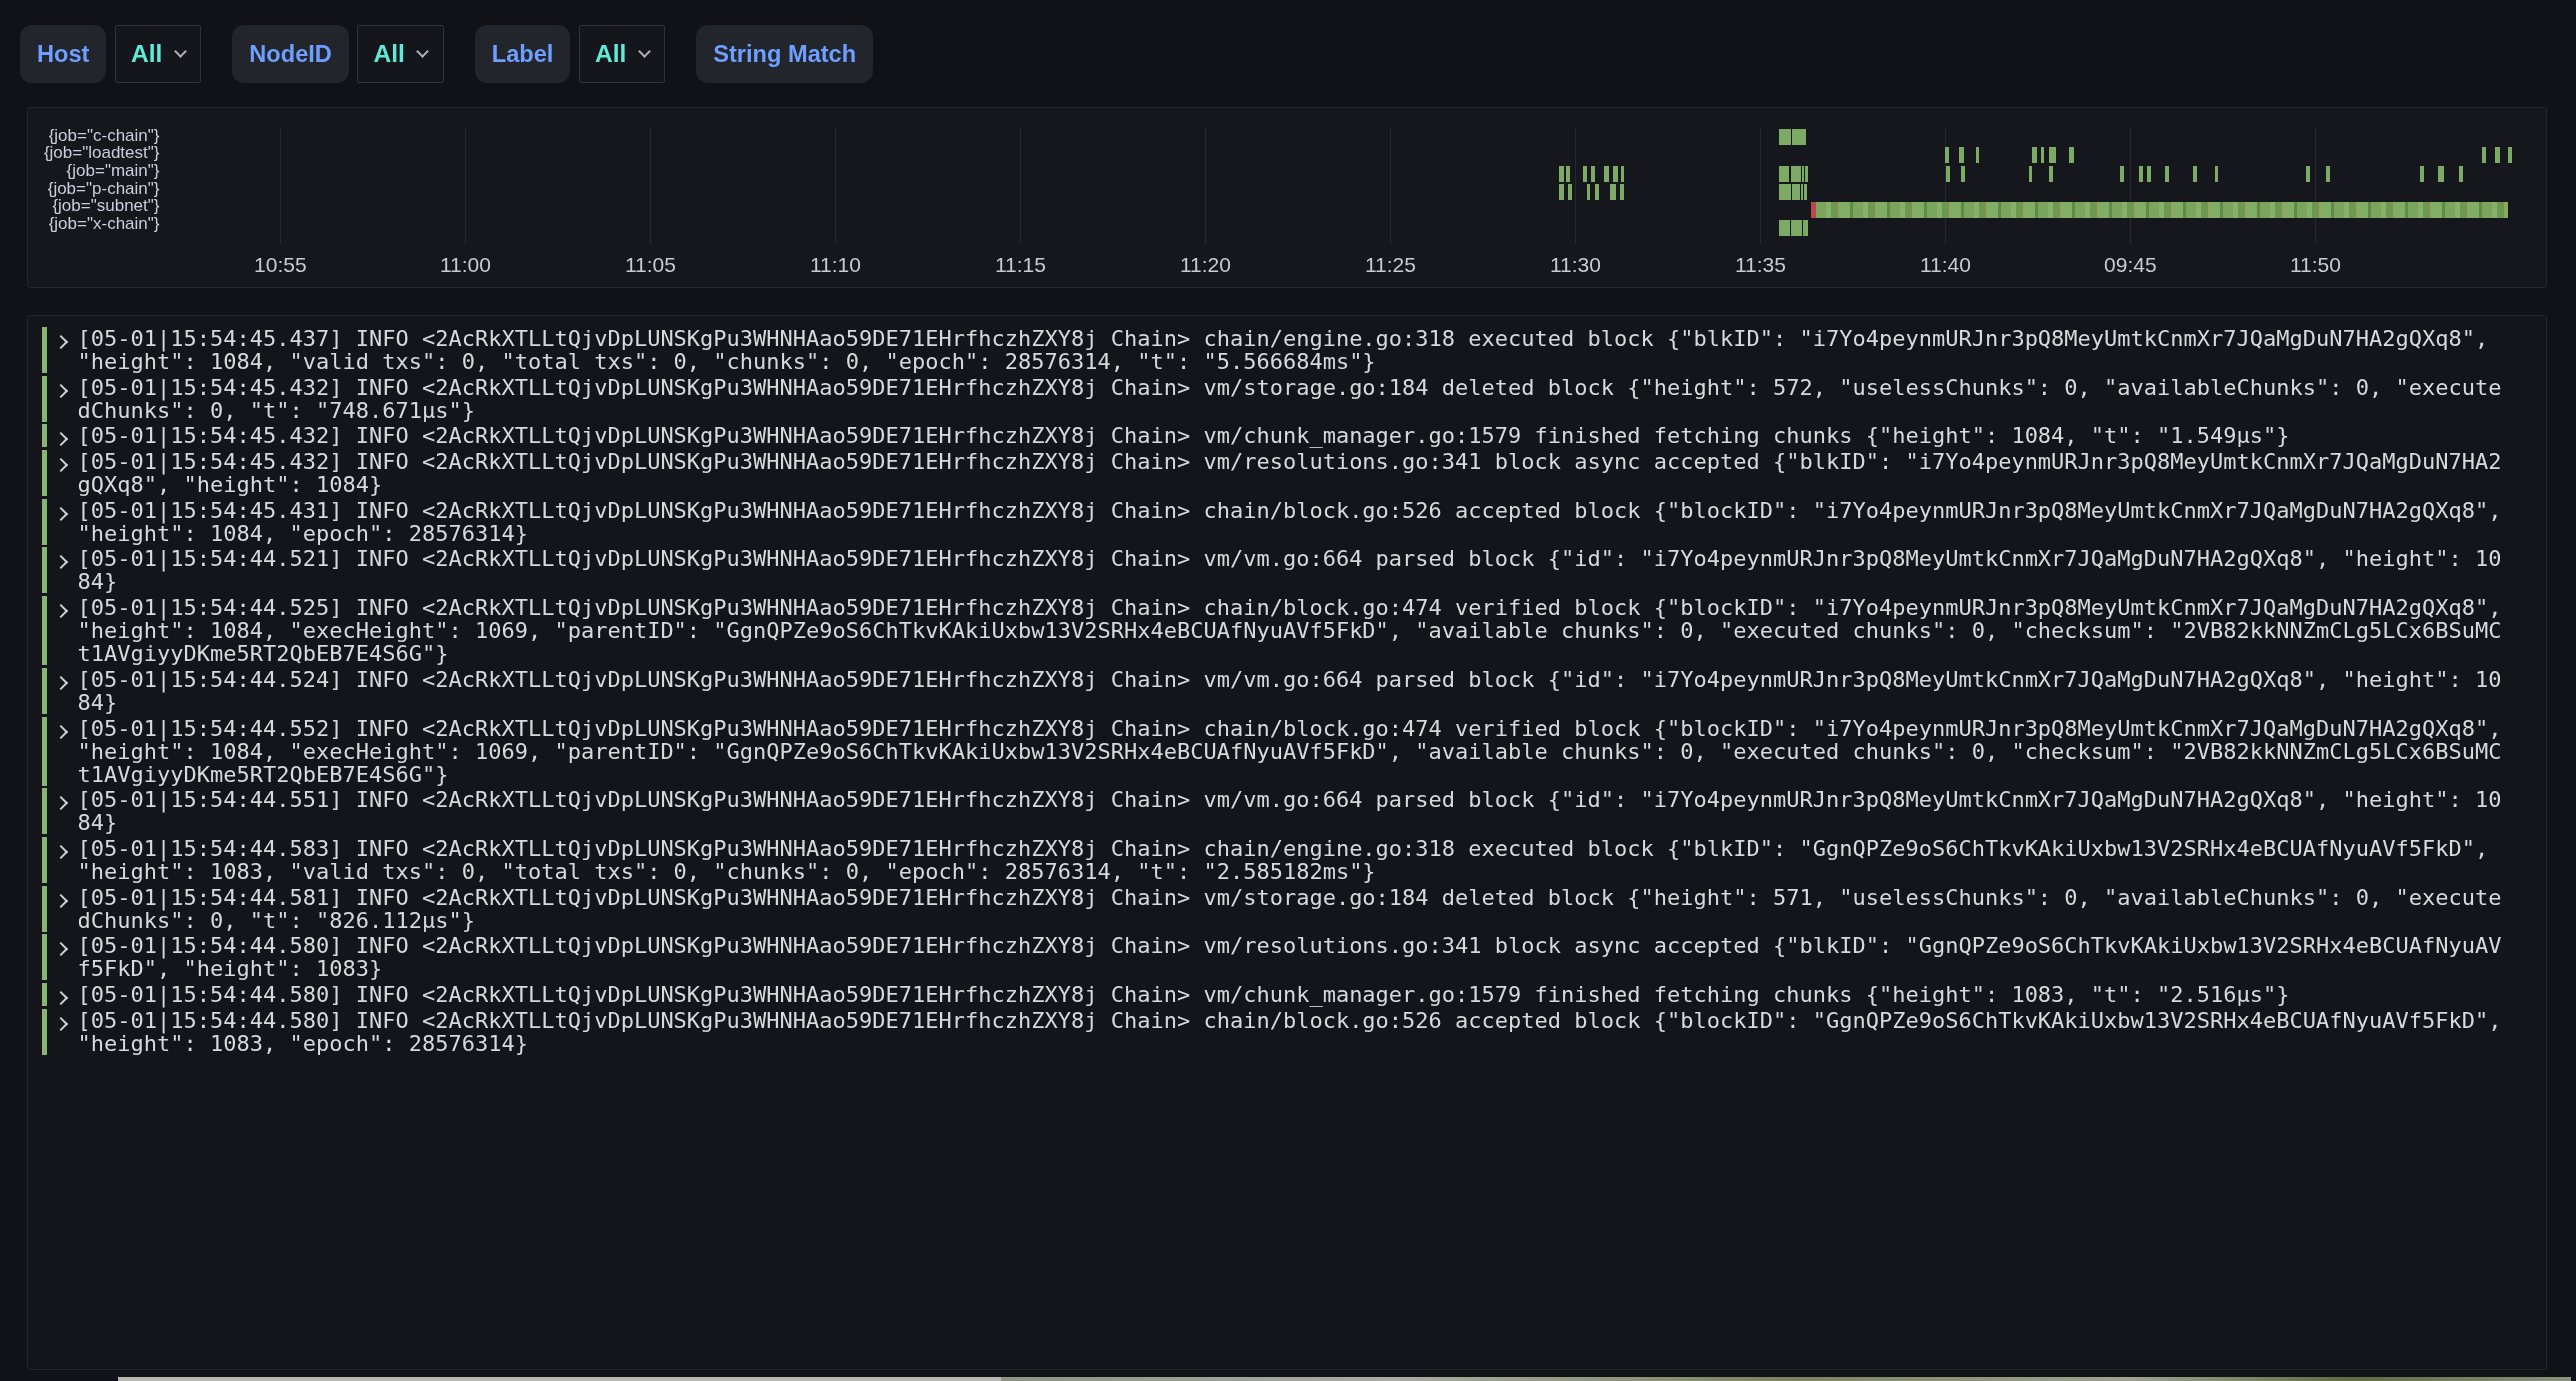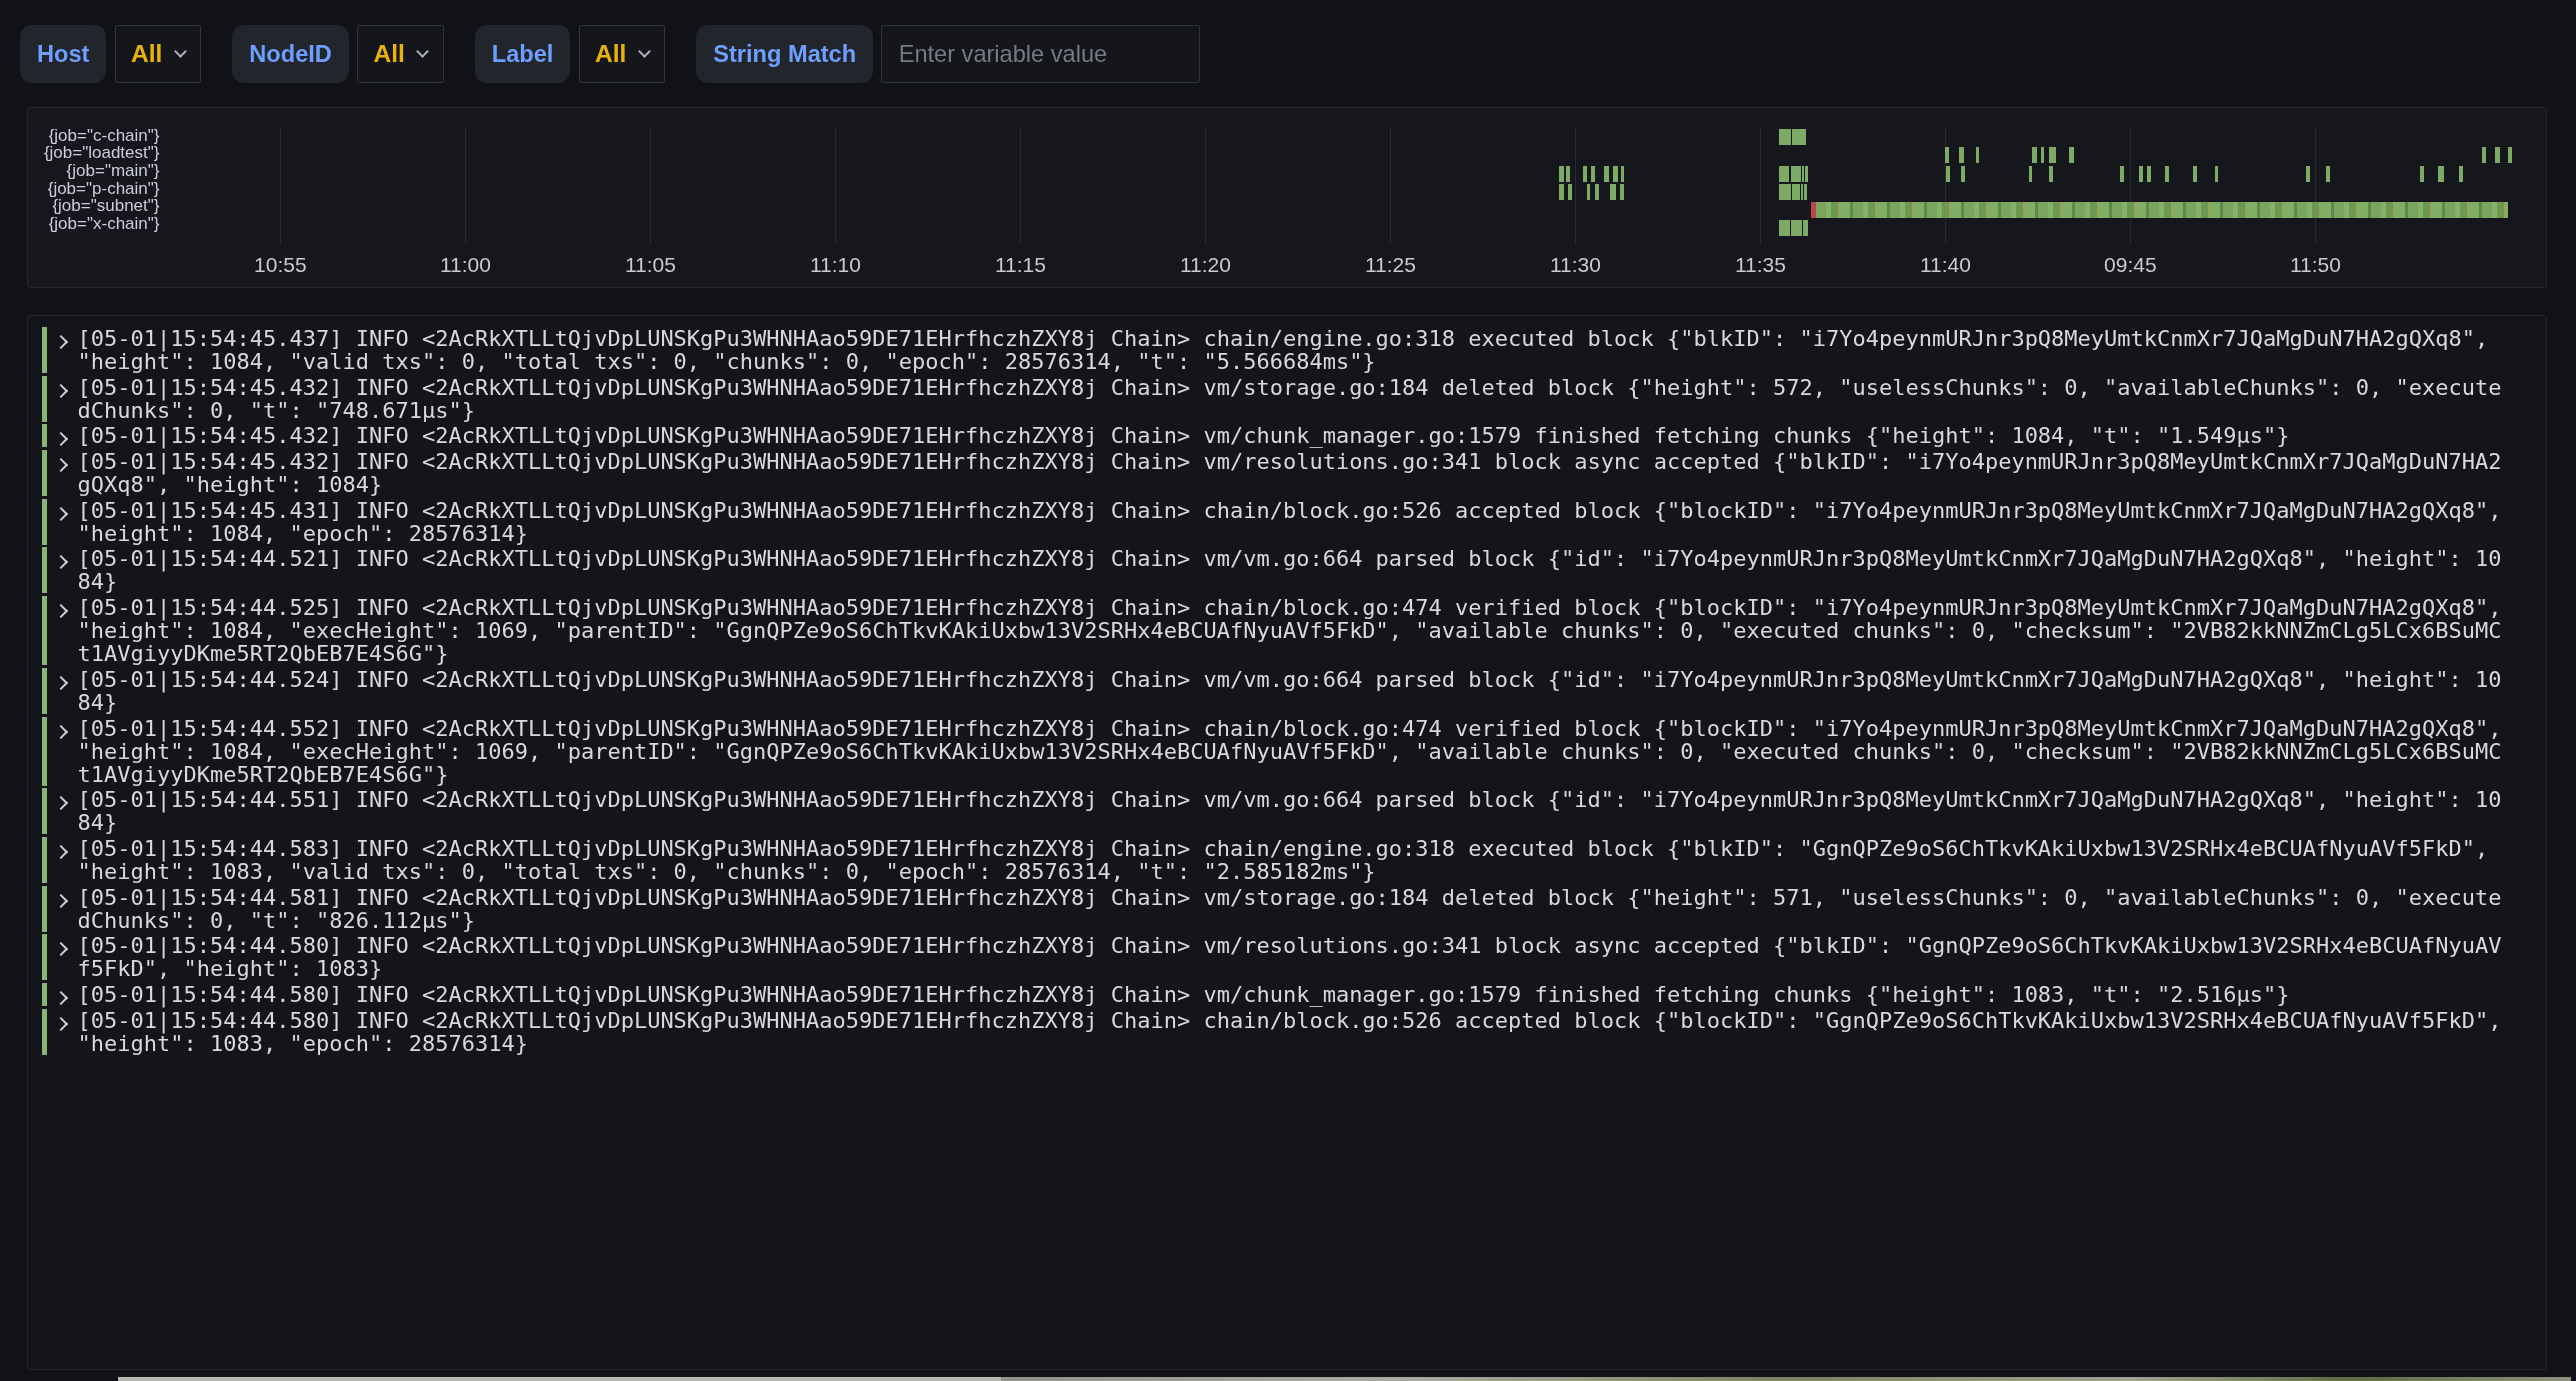--- a/index.html
+++ b/index.html
@@ -7,21 +7,21 @@
               font-family:"Liberation Sans", sans-serif; position:relative; }
 
   
   .toolbar { position:absolute; left:20px; top:25px; display:flex; gap:31px; }
   .var-group { display:flex; gap:8.2px; }
   .var-label { height:58px; display:flex; align-items:center; padding:0 17px;
                background:#22252b; color:#6e9fff; font-size:23.6px; font-weight:700;
                border-radius:12px; cursor:pointer; }
   .var-value { height:58px; display:flex; align-items:center; gap:13.6px; padding:0 15.4px;
                background:#14161c; border:0.9px solid #2f333a; border-radius:1.8px;
-               color:#eab308; font-size:24.5px; font-weight:700; cursor:pointer; }
+               color:#5eead4; font-size:24.5px; font-weight:700; cursor:pointer; }
   .caret-down { width:9px; height:9px; border-right:2.3px solid #aeb1b7;
                 border-bottom:2.3px solid #aeb1b7; transform:rotate(45deg); margin-top:-5.4px; }
   .var-input { width:319px; height:58px; background:#14161c; border:0.9px solid #2f333a;
                border-radius:1.8px; color:#d8d9da; font-size:23.6px; padding:0 16.3px; outline:none;
                font-family:"Liberation Sans", sans-serif; }
   .var-input::placeholder { color:#767b83; }
 
   
   .panel { position:absolute; background:#15171d; border:0.9px solid #24272e; border-radius:2.7px; }
   #timeline-panel { left:27px; top:107px; width:2520px; height:181px; }
@@ -75,21 +75,20 @@
   </div>
   <div class="var-group">
     <div class="var-label">Label</div>
     <div class="var-value">
       <span>All</span>
       <span class="caret-down"></span>
     </div>
   </div>
   <div class="var-group">
     <div class="var-label">String Match</div>
-    <input class="var-input" placeholder="Enter variable value" style="">
   </div>
 </div>
 
 <div class="panel" id="timeline-panel">
   <div id="legend">
       <div class="legend-item">{job="c-chain"}</div>
       <div class="legend-item">{job="loadtest"}</div>
       <div class="legend-item">{job="main"}</div>
       <div class="legend-item">{job="p-chain"}</div>
       <div class="legend-item">{job="subnet"}</div>

